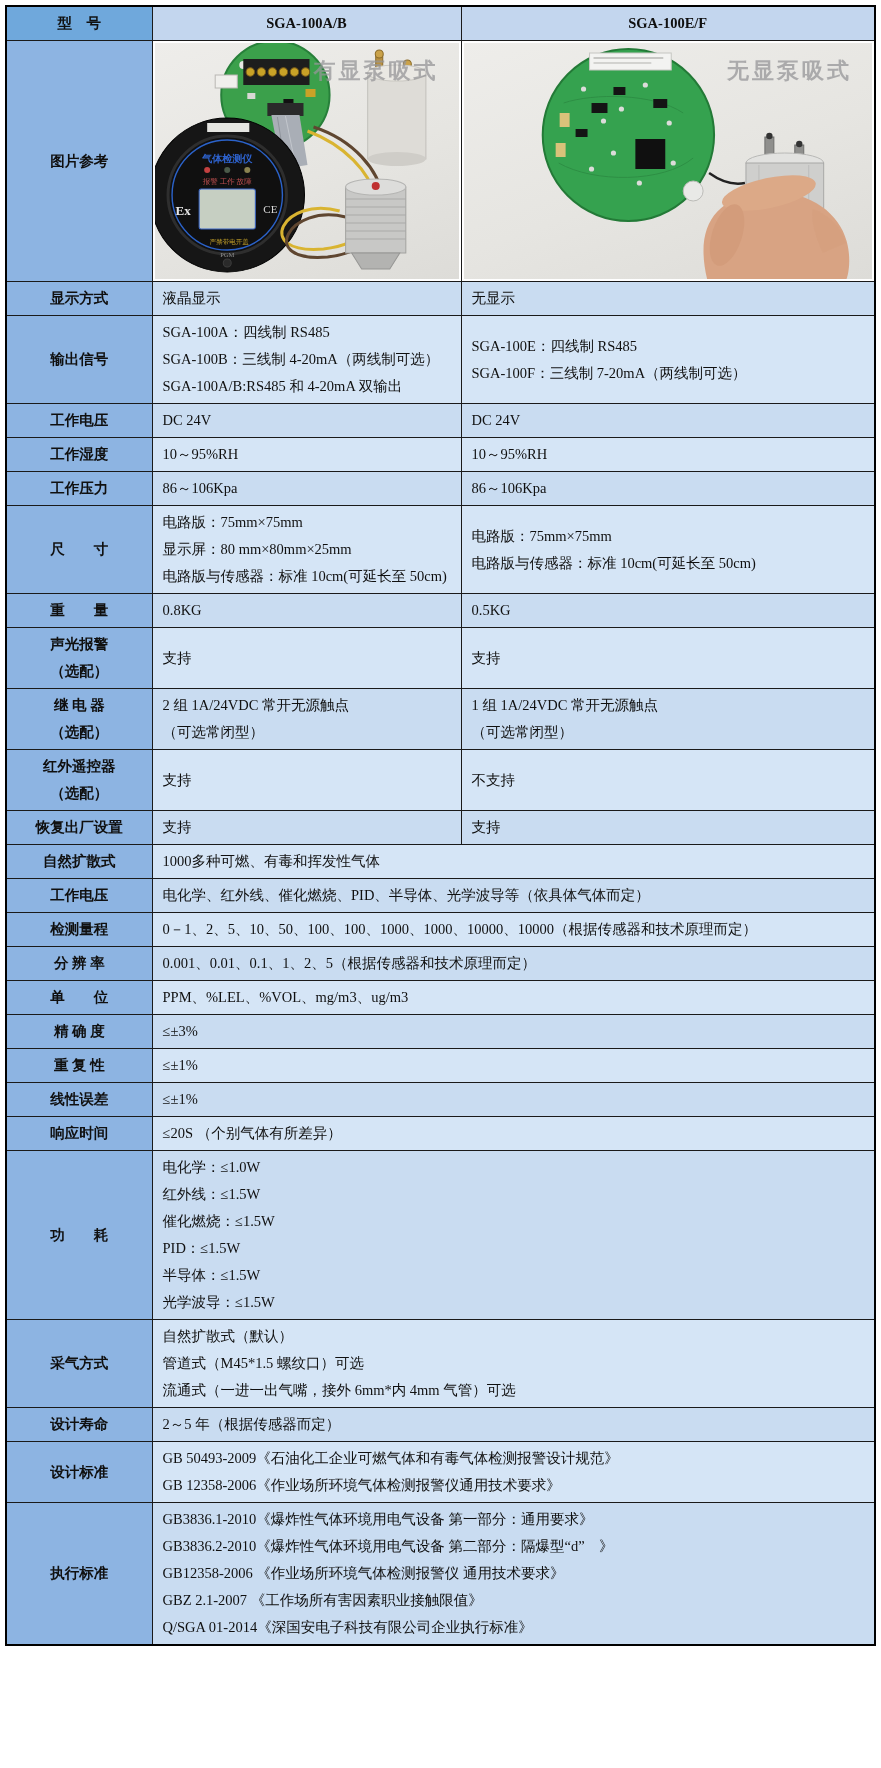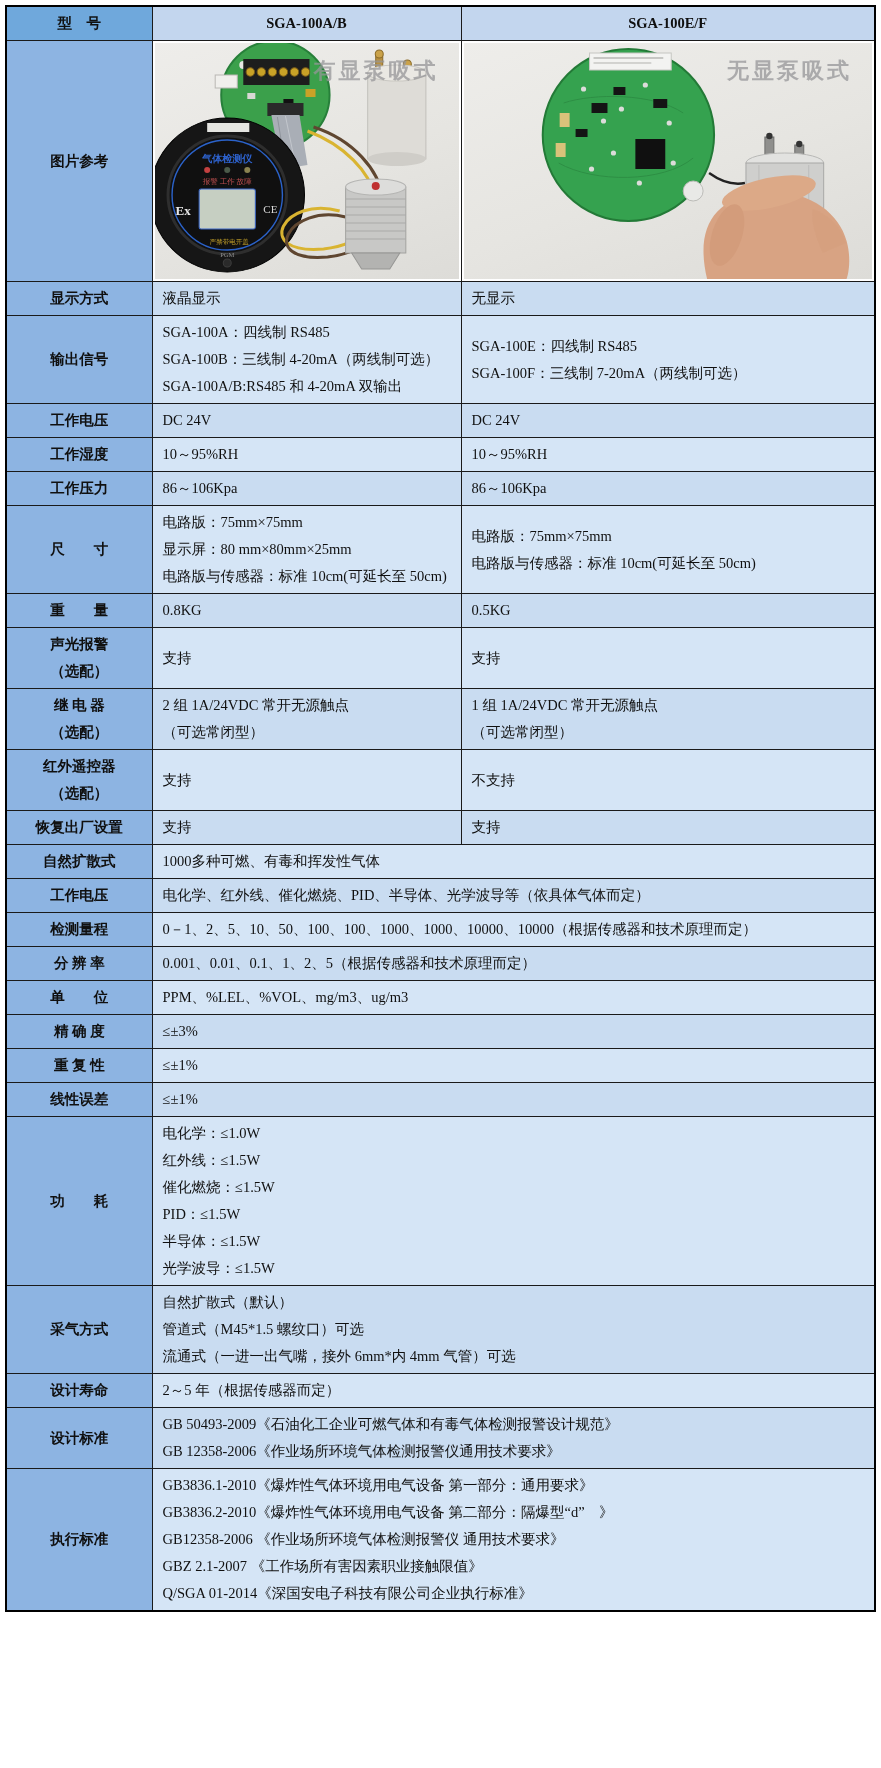--- a/index.html
+++ b/index.html
@@ -266,20 +266,24 @@
 </tr>
 <tr>
   <td class="lbl">重 复 性</td>
   <td class="val l" colspan="2">≤±1%</td>
 </tr>
 <tr>
   <td class="lbl">线性误差</td>
   <td class="val l" colspan="2">≤±1%</td>
 </tr>
 <tr>
+  <td class="lbl">响应时间</td>
+  <td class="val l" colspan="2">≤20S （个别气体有所差异）</td>
+</tr>
+<tr>
   <td class="lbl">功　　耗</td>
   <td class="val l" colspan="2">电化学：≤1.0W
 红外线：≤1.5W
 催化燃烧：≤1.5W
 PID：≤1.5W
 半导体：≤1.5W
 光学波导：≤1.5W</td>
 </tr>
 <tr>
   <td class="lbl">采气方式</td>

